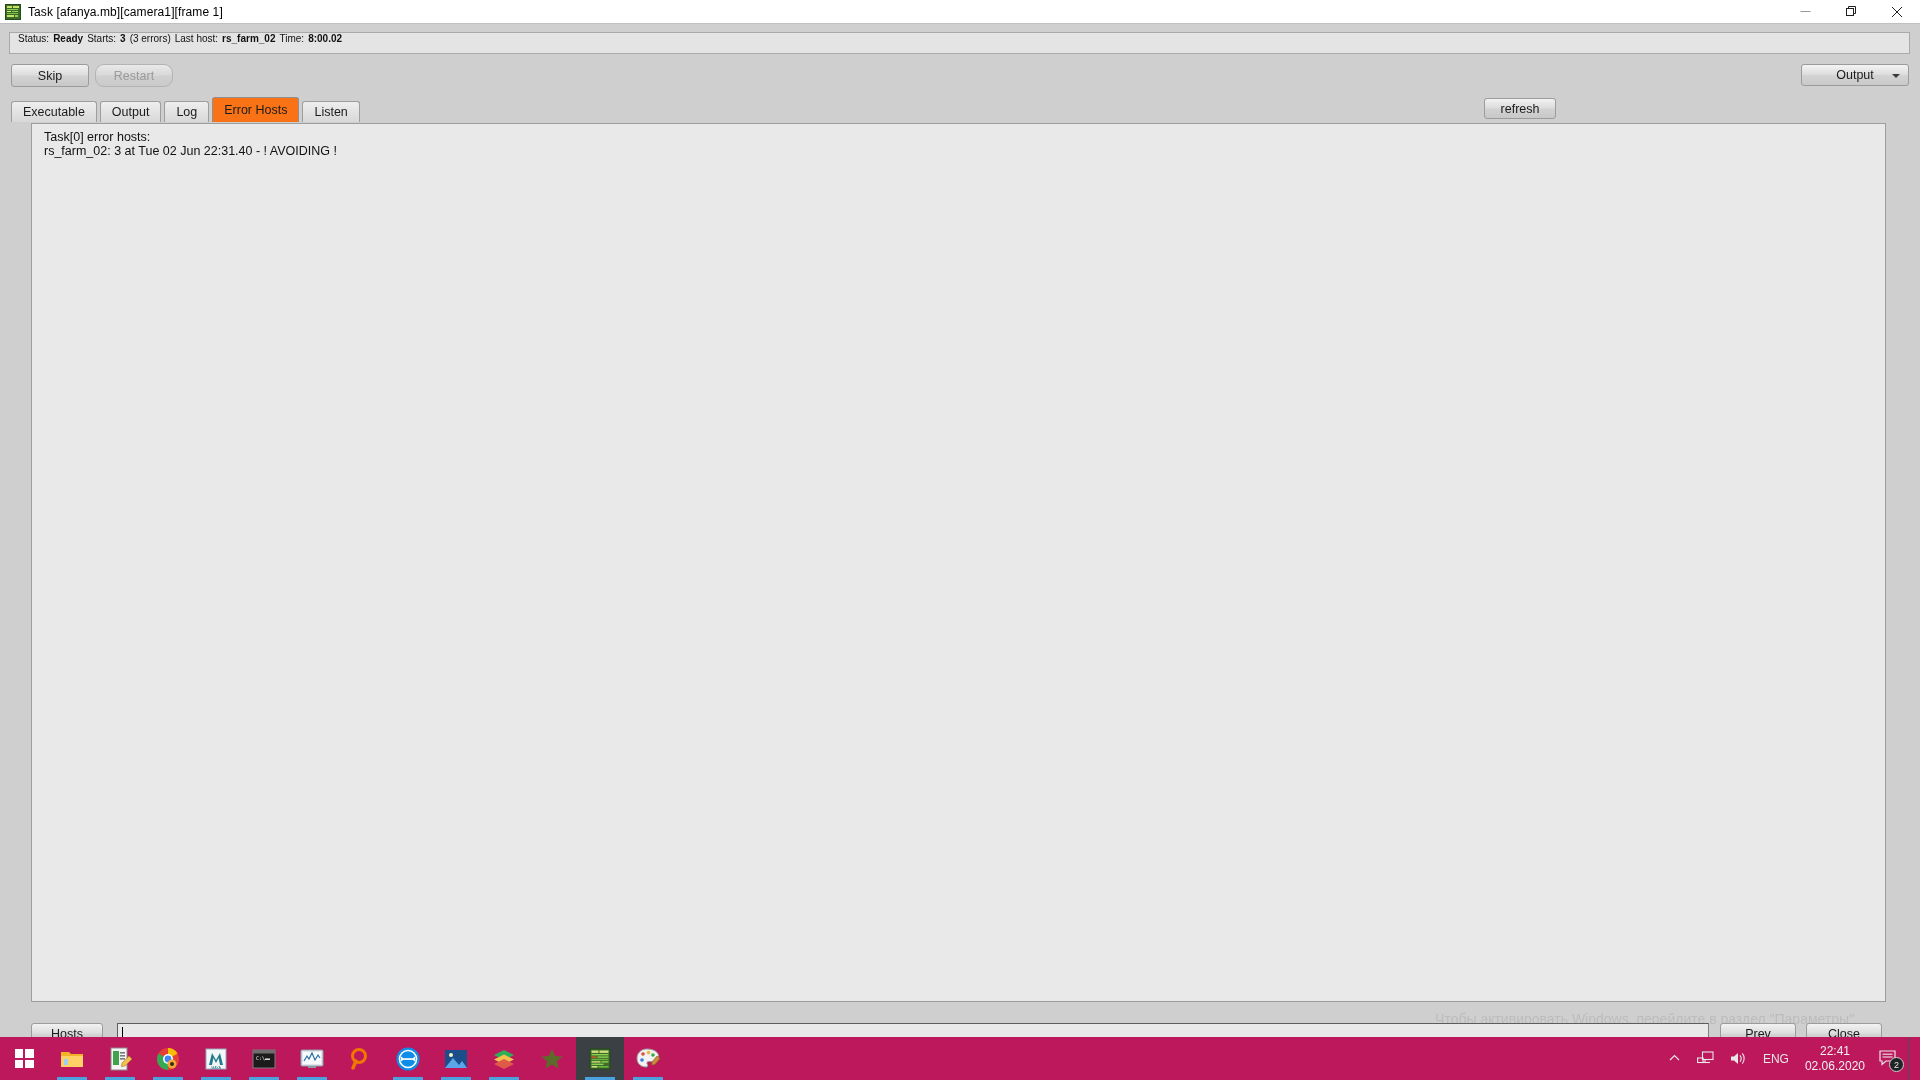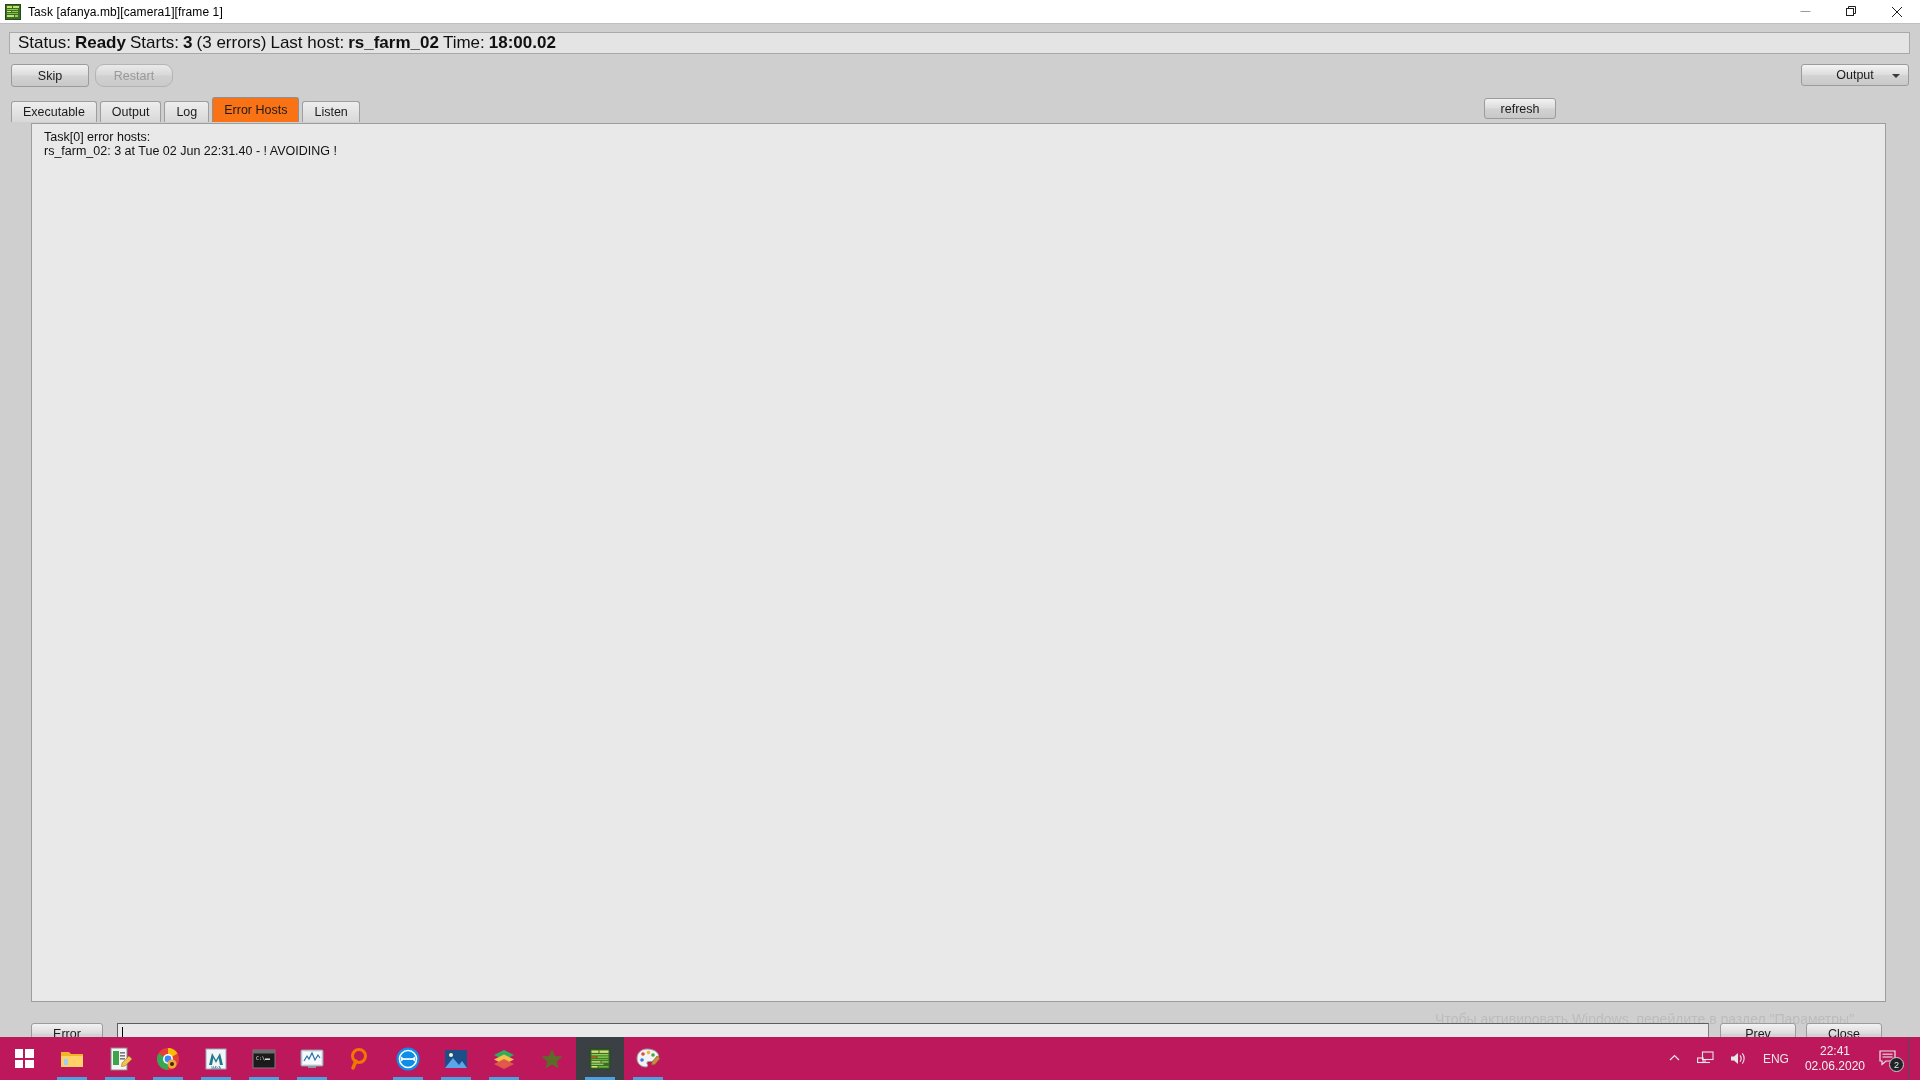--- a/index.html
+++ b/index.html
@@ -51,21 +51,21 @@
     border-top: 1px solid #c0c0c0;
   }
 
   
   .status-strip {
     position: absolute; left: 9px; top: 8px; width: 1901px; height: 22px;
     background: #e4e4e4;
     border: 1px solid #a9a9a9;
     display: flex; 
     padding-left: 8px;
-    font-size: 17px; color: #101010;
+    font-size: 10px; color: #101010;
     white-space: nowrap;
   }
   .status-strip .b { font-weight: bold; }
   .status-strip .sp { display: inline-block; width: 4px; }
 
   
   .action-row { position: absolute; left: 0; top: 40px; width: 1920px; height: 26px; }
   .btn {
     background: linear-gradient(#f2f2f2, #dcdcdc 48%, #d2d2d2 52%, #c8c8c8);
     border: 1px solid #9b9b9b;
@@ -243,21 +243,21 @@
       <span class="b">3</span>
       <span class="sp"></span>
       <span>(3 errors)</span>
       <span class="sp"></span>
       <span>Last host:</span>
       <span class="sp"></span>
       <span class="b">rs_farm_02</span>
       <span class="sp"></span>
       <span>Time:</span>
       <span class="sp"></span>
-      <span class="b">18:00.02</span>
+      <span class="b">8:00.02</span>
   </div>
 
   <div class="action-row">
     <div class="btn" id="skip-button">Skip</div>
     <div class="btn disabled" id="restart-button">Restart</div>
     <div class="combo">
       <span>Output</span>
       <span class="arrow"></span>
     </div>
   </div>
@@ -276,21 +276,21 @@
   <div class="content-panel">
     <div class="content-line">Task[0] error hosts:</div>
     <div class="content-line">rs_farm_02: 3 at Tue 02 Jun 22:31.40 - ! AVOIDING !</div>
   </div>
 
   <div class="watermark">
     <div class="wm2">Чтобы активировать Windows, перейдите в раздел "Параметры".</div>
   </div>
 
   <div class="find-bar">
-    <div class="btn" id="find-button">Error</div>
+    <div class="btn" id="find-button">Hosts</div>
     <div class="find-input">
       <span class="caret"></span>
         <span></span>
     </div>
     <div class="btn" id="prev-button">Prev</div>
     <div class="btn" id="close-button">Close</div>
   </div>
 </div>
 
 <div class="taskbar">

